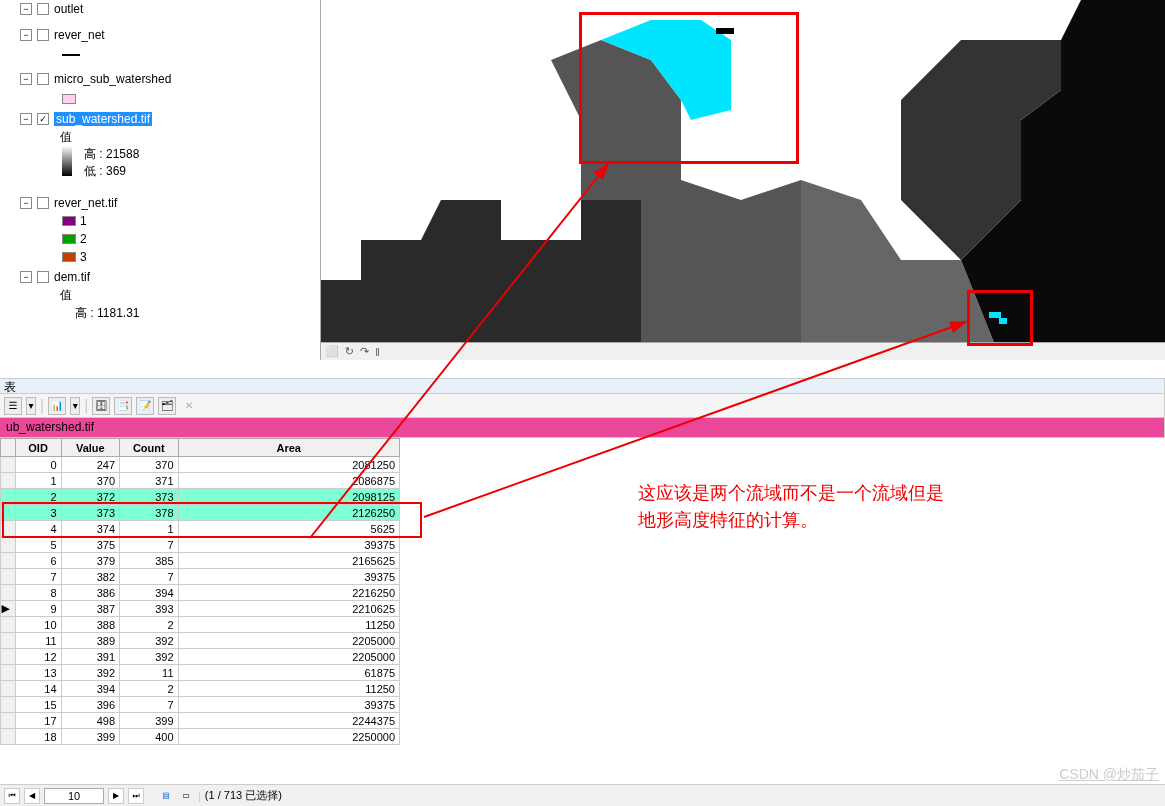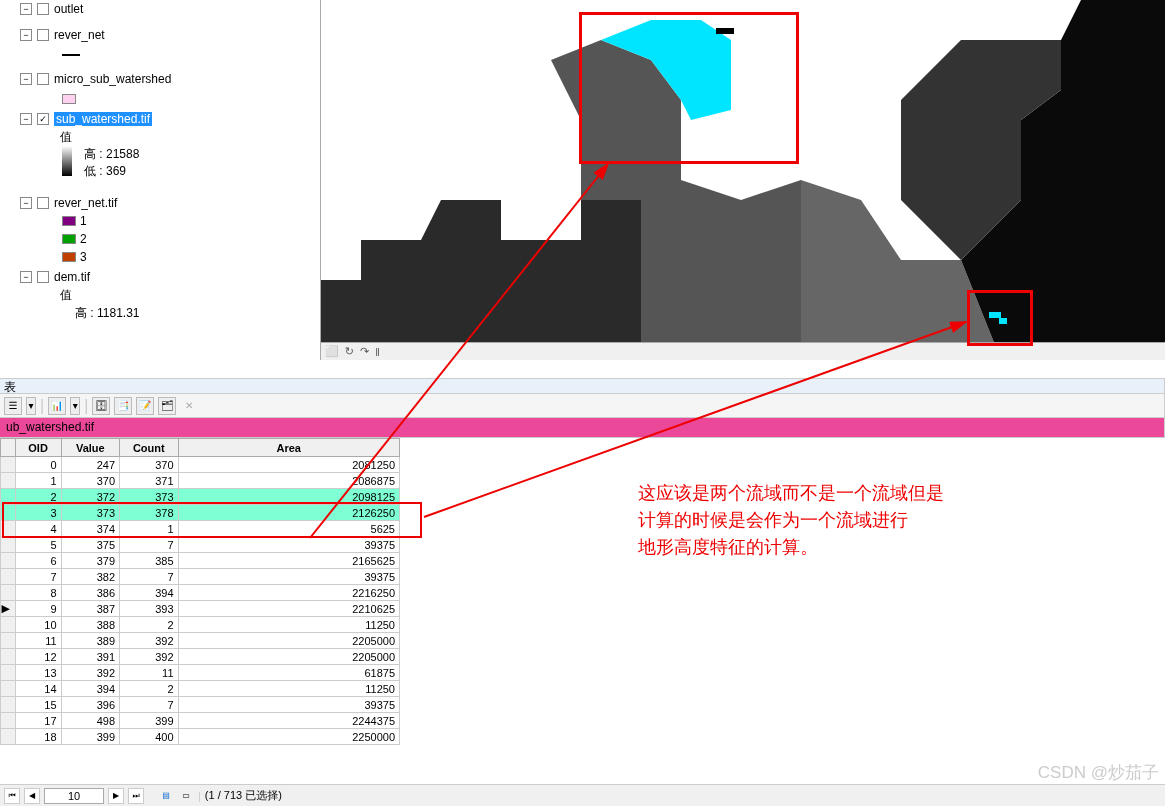--- a/index.html
+++ b/index.html
@@ -24,21 +24,21 @@
   .attr-table th { background: #f0f0f0; border: 1px solid #aaa; height: 18px; font-weight: bold; }
   .attr-table td { border: 1px solid #ccc; height: 16px; text-align: right; padding-right: 4px; }
   .attr-table .rowhdr { background: #f0f0f0; width: 14px; cursor: pointer; }
   .attr-table tr.highlight td { background: #7fffd4; }
   .table-pager { position: absolute; bottom: 0; left: 0; width: 1165px; height: 22px; background: #f0f0f0; border-top: 1px solid #ccc; display: flex; align-items: center; font-size: 11px; padding-left: 4px; gap: 4px; }
   .pg-btn { width: 16px; height: 16px; display: inline-flex; align-items: center; justify-content: center; cursor: pointer; border: 1px solid #ccc; background: #fff; font-size: 8px;}
   .pg-input { width: 60px; height: 16px; font-size: 11px; text-align: center; border: 1px solid #aaa; }
   .annotation { position: absolute; color: #e00; font-size: 18px; line-height: 1.5; }
   .red-box { position: absolute; border: 3px solid #e00; }
   svg.arrows { position: absolute; top:0; left:0; pointer-events: none; }
-  .watermark { position: absolute; right: 6px; bottom: 22px; font-size: 17px; color: #ccc; }
+  .watermark { position: absolute; right: 6px; bottom: 22px; font-size: 14px; color: #ccc; text-decoration: underline; }
 </style>
 </head>
 <body>
 
 <div class="toc">
   <div class="toc-item" style="padding-left:20px">
       <span class="exp">−</span>
       <span class="chk"></span>
       <span>outlet</span>
     </div>
@@ -303,17 +303,16 @@
       <marker id="ah" markerWidth="10" markerHeight="10" refX="8" refY="3" orient="auto">
         <path d="M0,0 L0,6 L9,3 z" fill="#e00"></path>
       </marker>
     </defs>
   <line x1="310" y1="538" x2="608" y2="164" stroke="#e00" stroke-width="2" marker-end="url(#ah)"></line>
   <line x1="424" y1="517" x2="966" y2="322" stroke="#e00" stroke-width="2" marker-end="url(#ah)"></line>
 </svg>
 
 <div class="annotation" style="left:638px;top:480px">
   <div>这应该是两个流域而不是一个流域但是</div>
-  <div>计算的时候是会作为一个流域进行</div>
   <div>地形高度特征的计算。</div>
 </div>
 
 <div class="watermark">CSDN @炒茄子</div>
 
 </body></html>

